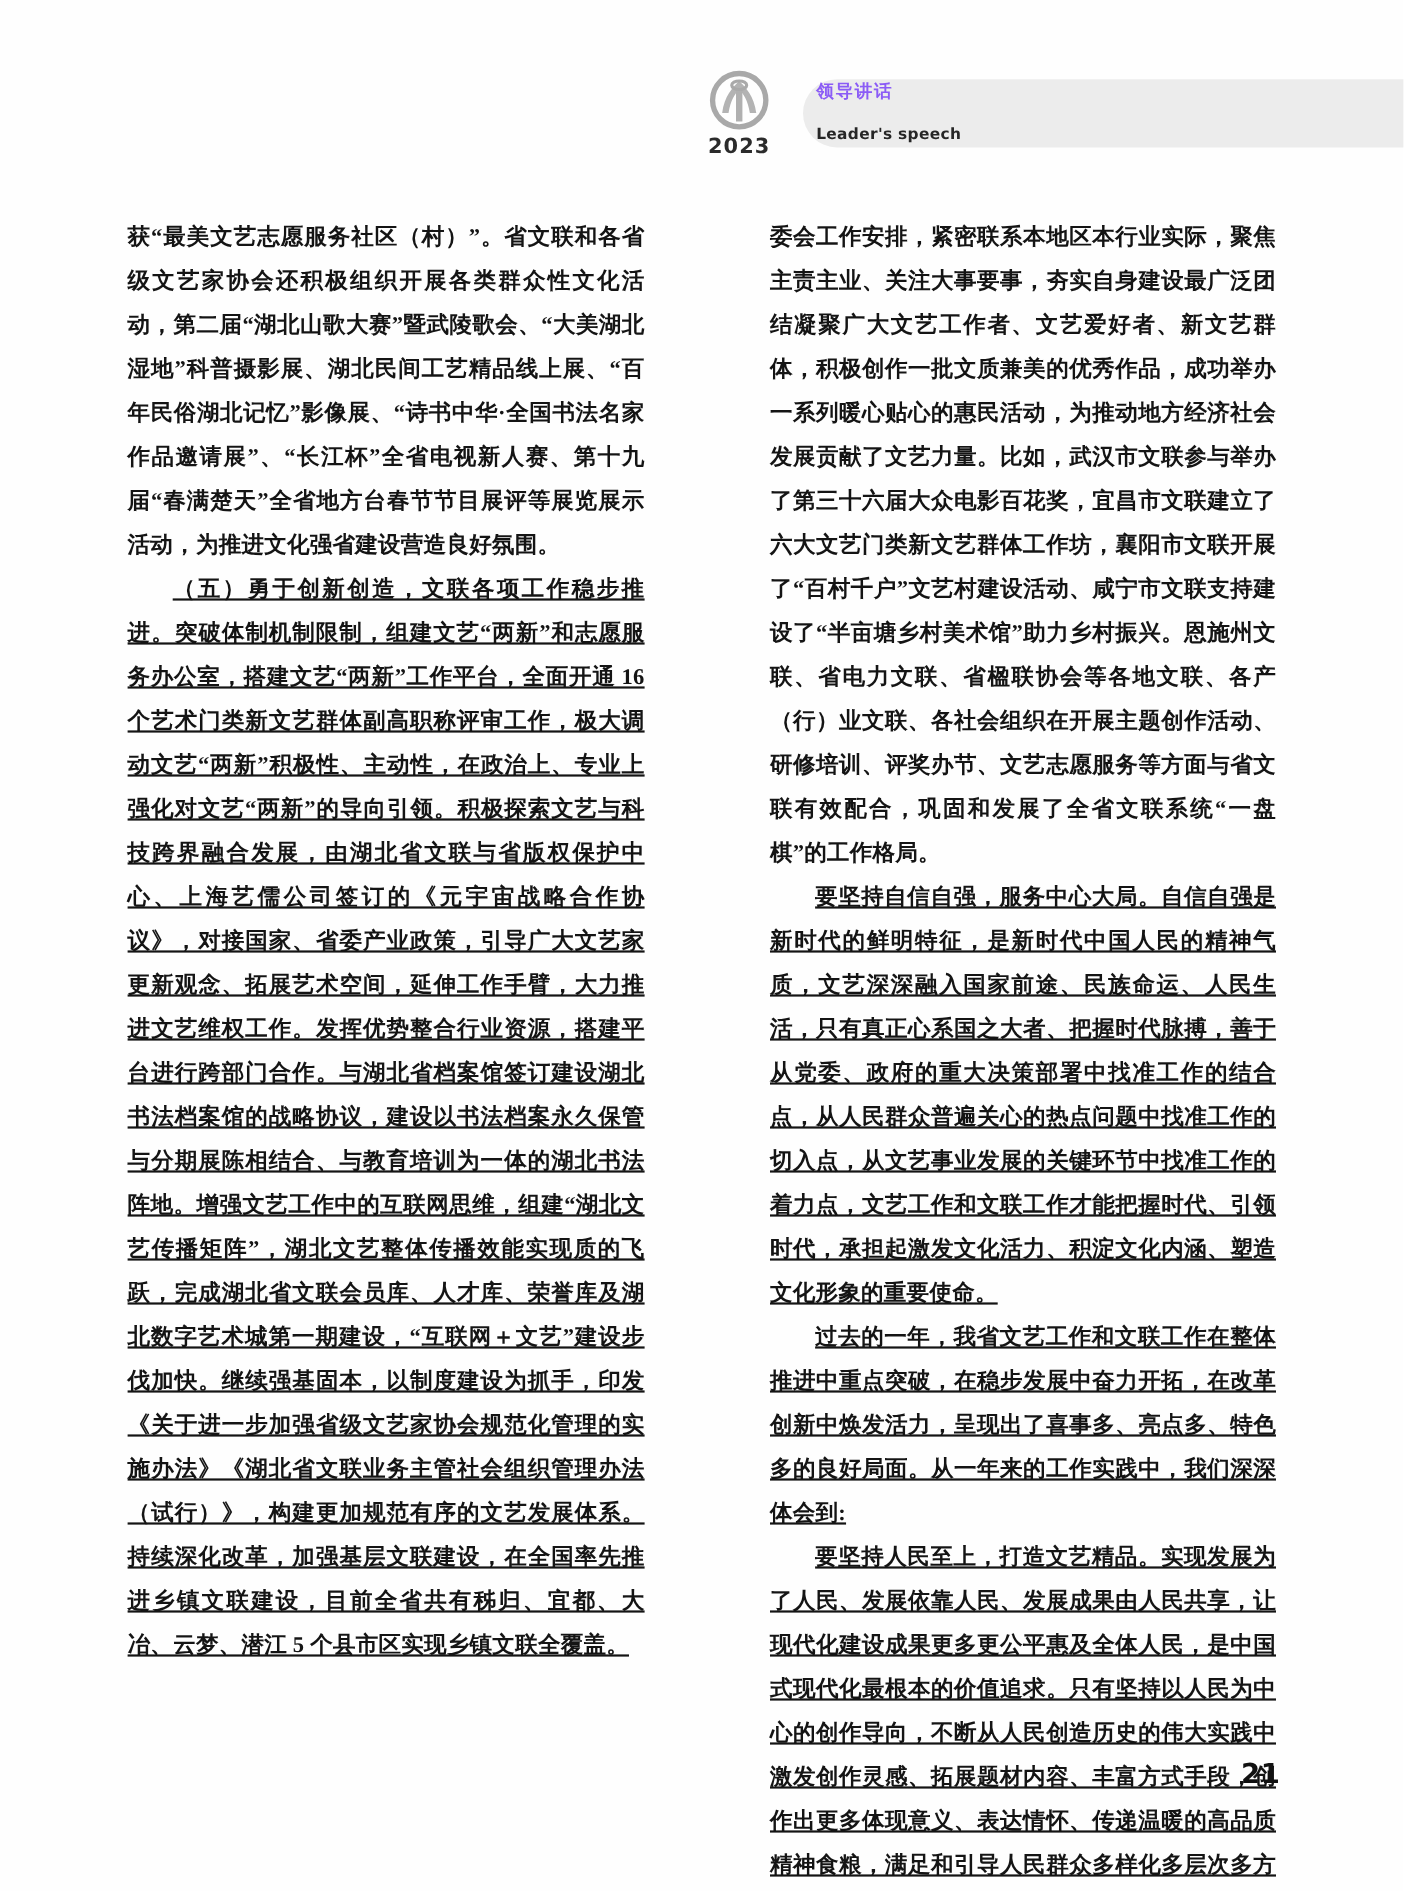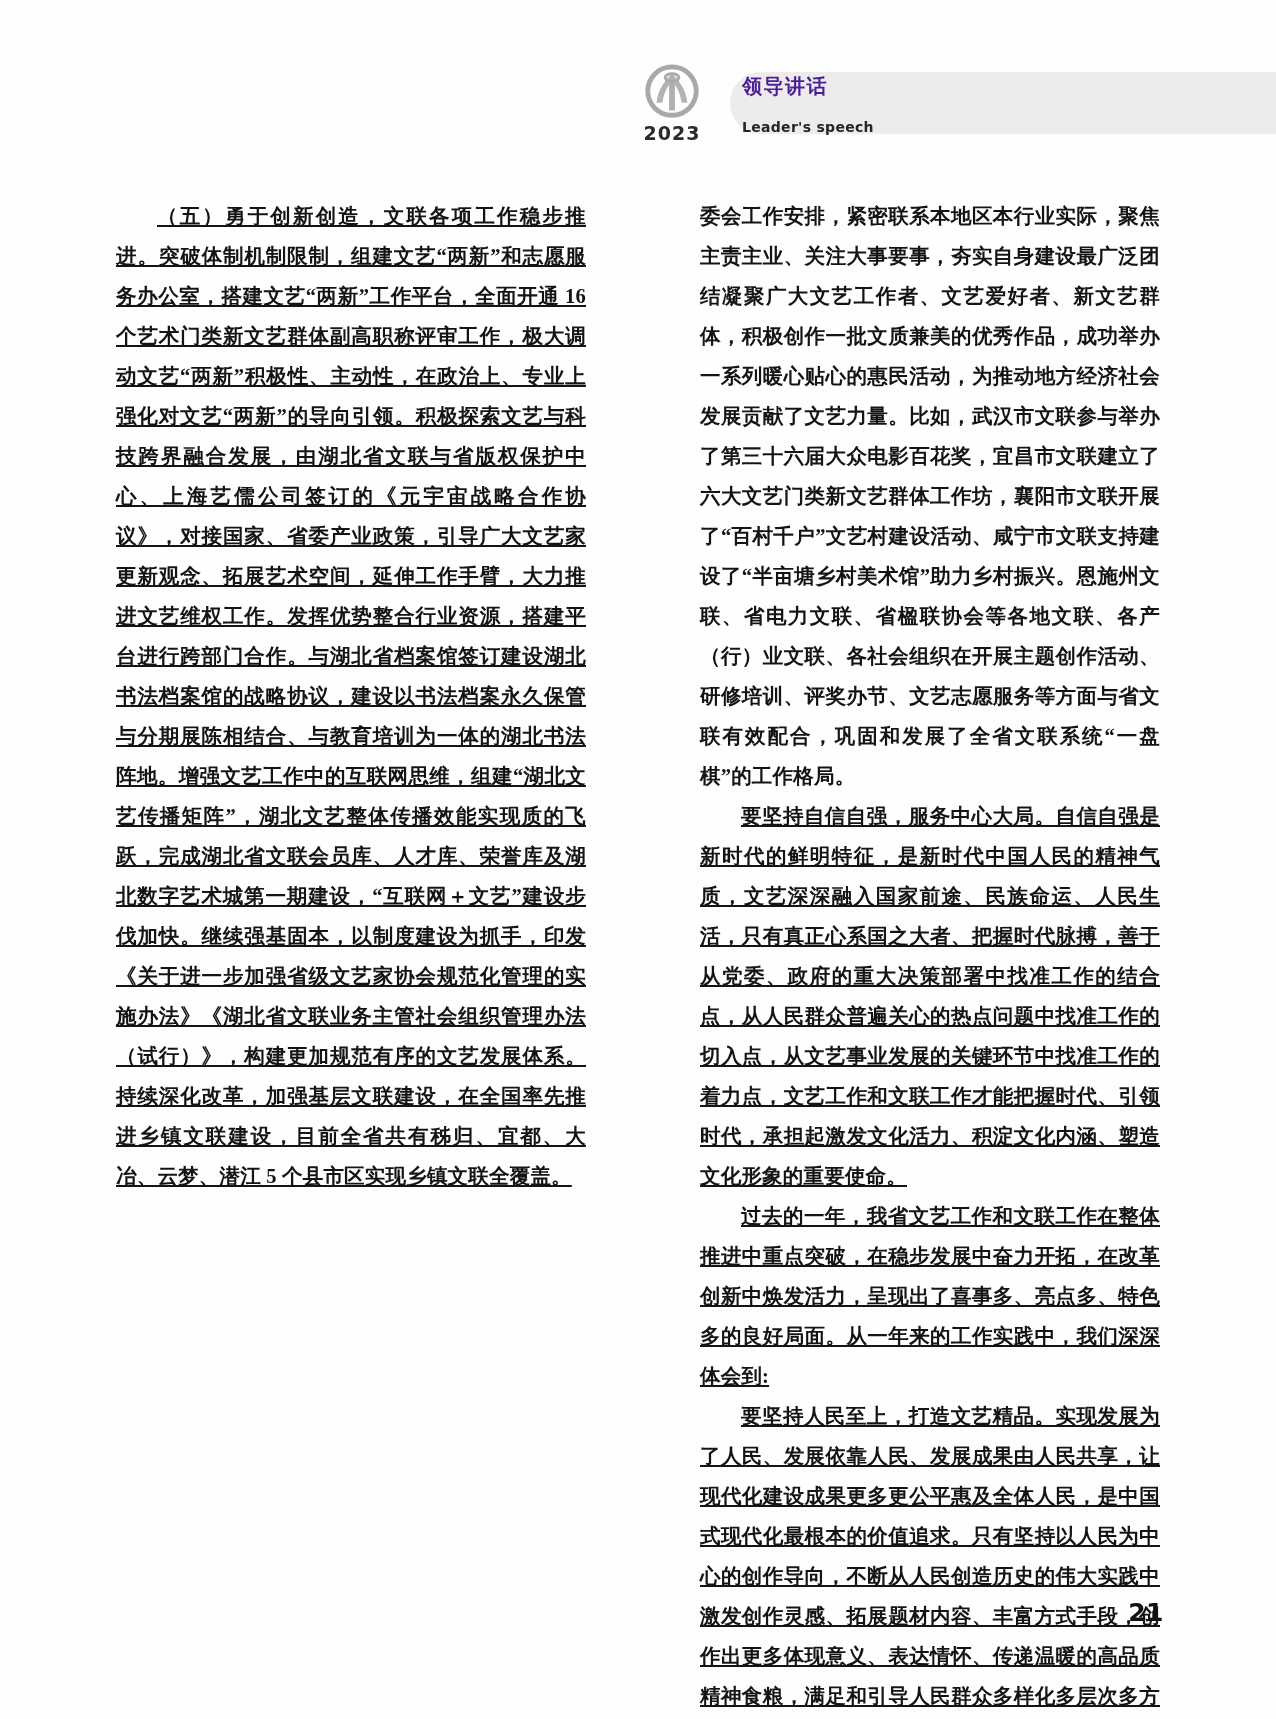--- a/index.html
+++ b/index.html
@@ -64,23 +64,23 @@
   }
   .header-text {
     position: relative;
     z-index: 3;
     margin-left: 18px;
     margin-top: 13px;
   }
   .header-title-cn {
     font-family: "Liberation Sans", "DejaVu Sans", sans-serif;
     font-weight: bold;
-    font-size: 20px;
+    font-size: 16px;
     letter-spacing: 1.5px;
-    color: #4c1d95;
+    color: #8b5cf6;
     line-height: 1.15;
   }
   .header-title-en {
     font-family: "DejaVu Sans", sans-serif;
     font-weight: bold;
     font-size: 14px;
     letter-spacing: 0.3px;
     color: #262626;
     margin-top: 21px;
   }
@@ -157,20 +157,21 @@
 
     <div class="header-text">
       <div class="header-title-cn">领导讲话</div>
       <div class="header-title-en">Leader's speech</div>
     </div>
   </div>
 
   <div class="content">
 
     <div class="column left">
+      <p class="para">获“最美文艺志愿服务社区（村）”。省文联和各省级文艺家协会还积极组织开展各类群众性文化活动，第二届“湖北山歌大赛”暨武陵歌会、“大美湖北湿地”科普摄影展、湖北民间工艺精品线上展、“百年民俗湖北记忆”影像展、“诗书中华·全国书法名家作品邀请展”、“长江杯”全省电视新人赛、第十九届“春满楚天”全省地方台春节节目展评等展览展示活动，为推进文化强省建设营造良好氛围。</p>
 
       <p class="para indent heading-para"><span class="run-bold">（五）勇于创新创造，文联各项工作稳步推进。</span><span>突破体制机制限制，组建文艺“两新”和志愿服务办公室，搭建文艺“两新”工作平台，全面开通 16 个艺术门类新文艺群体副高职称评审工作，极大调动文艺“两新”积极性、主动性，在政治上、专业上强化对文艺“两新”的导向引领。积极探索文艺与科技跨界融合发展，由湖北省文联与省版权保护中心、上海艺儒公司签订的《元宇宙战略合作协议》，对接国家、省委产业政策，引导广大文艺家更新观念、拓展艺术空间，延伸工作手臂，大力推进文艺维权工作。发挥优势整合行业资源，搭建平台进行跨部门合作。与湖北省档案馆签订建设湖北书法档案馆的战略协议，建设以书法档案永久保管与分期展陈相结合、与教育培训为一体的湖北书法阵地。增强文艺工作中的互联网思维，组建“湖北文艺传播矩阵”，湖北文艺整体传播效能实现质的飞跃，完成湖北省文联会员库、人才库、荣誉库及湖北数字艺术城第一期建设，“互联网＋文艺”建设步伐加快。继续强基固本，以制度建设为抓手，印发《关于进一步加强省级文艺家协会规范化管理的实施办法》《湖北省文联业务主管社会组织管理办法（试行）》，构建更加规范有序的文艺发展体系。持续深化改革，加强基层文联建设，在全国率先推进乡镇文联建设，目前全省共有秭归、宜都、大冶、云梦、潜江 5 个县市区实现乡镇文联全覆盖。</span></p>
 
     </div>
 
     <div class="column right">
       <p class="para">委会工作安排，紧密联系本地区本行业实际，聚焦主责主业、关注大事要事，夯实自身建设最广泛团结凝聚广大文艺工作者、文艺爱好者、新文艺群体，积极创作一批文质兼美的优秀作品，成功举办一系列暖心贴心的惠民活动，为推动地方经济社会发展贡献了文艺力量。比如，武汉市文联参与举办了第三十六届大众电影百花奖，宜昌市文联建立了六大文艺门类新文艺群体工作坊，襄阳市文联开展了“百村千户”文艺村建设活动、咸宁市文联支持建设了“半亩塘乡村美术馆”助力乡村振兴。恩施州文联、省电力文联、省楹联协会等各地文联、各产（行）业文联、各社会组织在开展主题创作活动、研修培训、评奖办节、文艺志愿服务等方面与省文联有效配合，巩固和发展了全省文联系统“一盘棋”的工作格局。</p>
 
       <p class="para indent">要坚持自信自强，服务中心大局。自信自强是新时代的鲜明特征，是新时代中国人民的精神气质，文艺深深融入国家前途、民族命运、人民生活，只有真正心系国之大者、把握时代脉搏，善于从党委、政府的重大决策部署中找准工作的结合点，从人民群众普遍关心的热点问题中找准工作的切入点，从文艺事业发展的关键环节中找准工作的着力点，文艺工作和文联工作才能把握时代、引领时代，承担起激发文化活力、积淀文化内涵、塑造文化形象的重要使命。</p>
 

